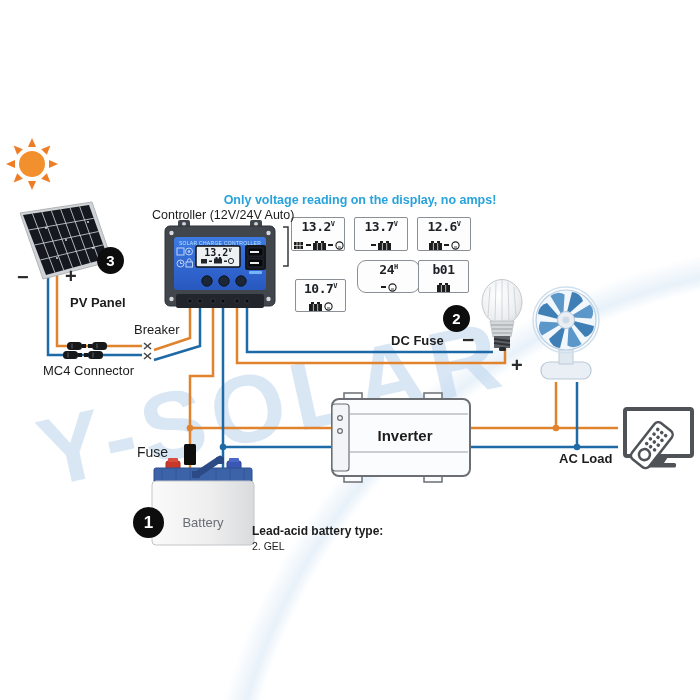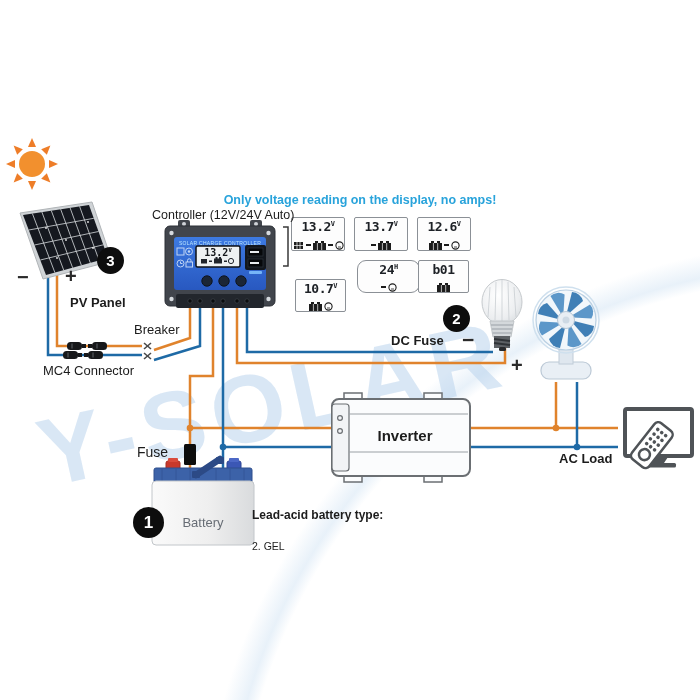--- a/index.html
+++ b/index.html
@@ -31,21 +31,21 @@
   .lcd-main .sup{font-size:5.5px;vertical-align:super;}
   
   .disp{position:absolute;z-index:3;background:#fdfdfd;border:1.5px solid #8b9096;border-radius:2px;
         display:flex;flex-direction:column;align-items:center;justify-content:space-between;
         padding:0 3px;box-sizing:border-box;}
   .disp-val{font-family:"DejaVu Sans Mono",monospace;font-weight:bold;font-size:13px;color:#1d2126;
             line-height:13px;letter-spacing:-0.5px;}
   .disp-val .sup{font-size:7px;vertical-align:super;}
   .disp-icons{display:flex;align-items:center;gap:2px;height:10px;}
   .dash{display:inline-block;width:5px;height:2px;background:#1c1c1c;}
-  .note-head{font-size:12px;font-weight:bold;}
+  .note-head{font-size:12px;font-weight:bold;margin-top:16px;}
   .note-line{font-size:10.5px;color:#222;}
   .usb-smudge{position:absolute;z-index:4;width:13px;height:3px;background:rgba(130,195,255,0.85);border-radius:1px;}
 </style>
 </head>
 <body>
 
 <div id="canvas">
 
   <div class="abs swoosh"></div>
   <div class="abs watermark">Y-SOLAR</div>

